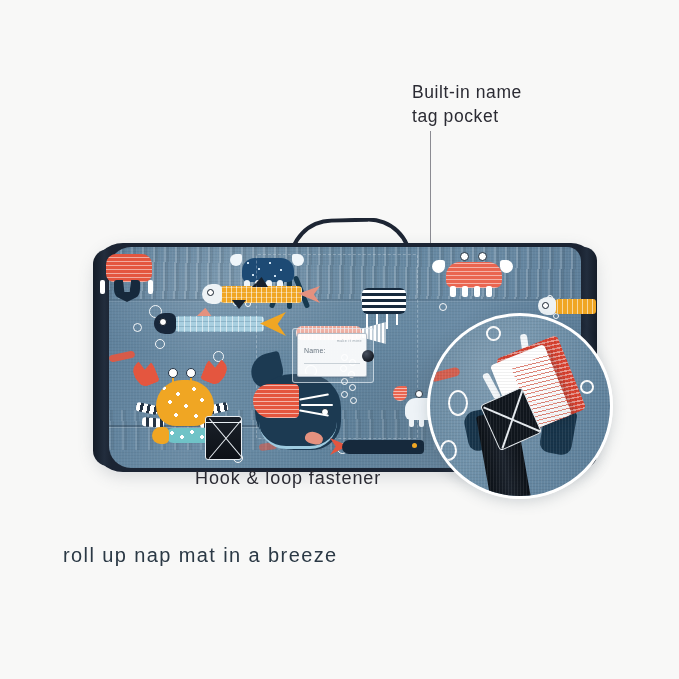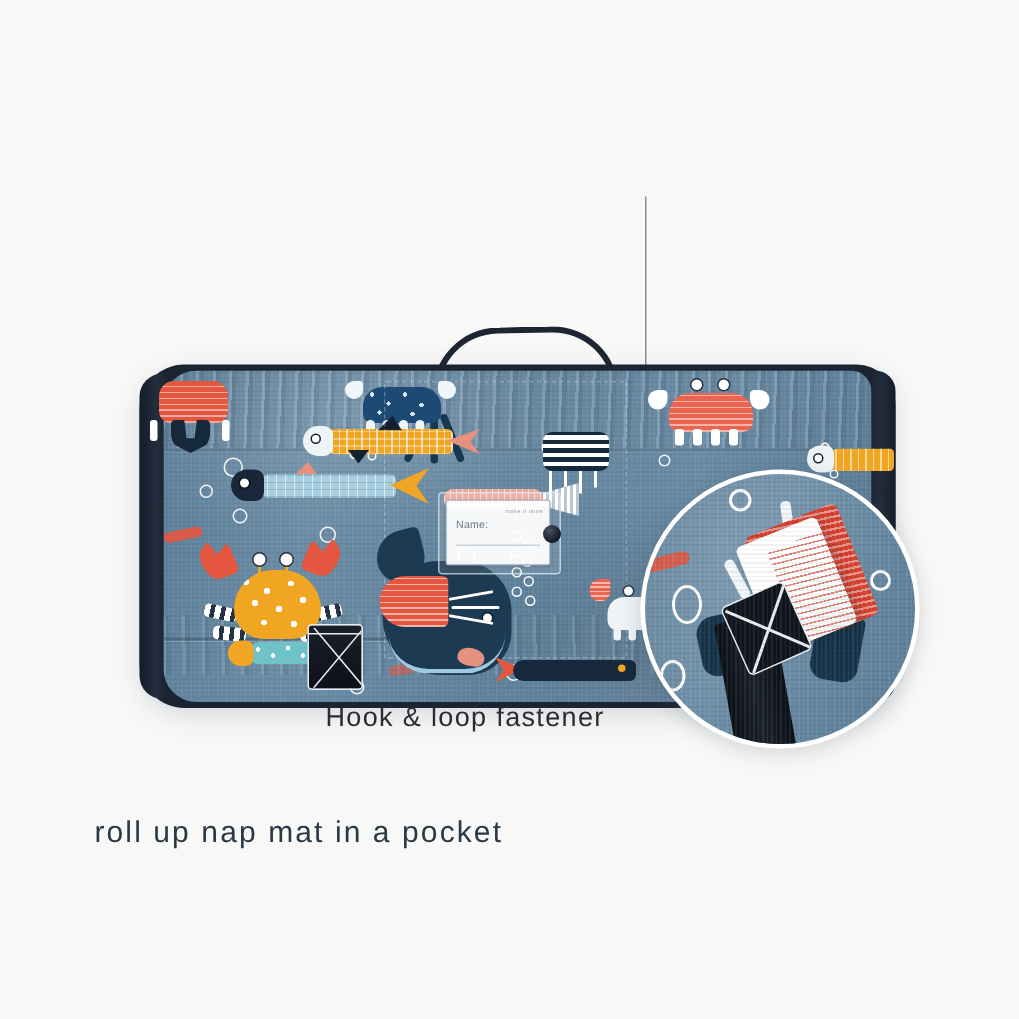--- a/index.html
+++ b/index.html
@@ -23,21 +23,21 @@
   .callout {
     position: absolute;
     color: #2b2b33;
     font-size: 17.5px;
     line-height: 1.38;
     letter-spacing: 0.6px;
     white-space: pre-line;
   }
   #callout-nametag { left: 412px; top: 80px; }
   #callout-hookloop {
-    left: 217px; top: 466px;
+    left: 195px; top: 466px;
     font-size: 18px;
     letter-spacing: 0.9px;
   }
   .leader-line {
     position: absolute;
     width: 1.4px;
     background: #8b8b92;
   }
   #leader-nametag { left: 430px; top: 131px; height: 116px; }
 
@@ -653,20 +653,22 @@
   }
   .inset-streak {
     position: absolute; height: 9px; border-radius: 5px; background: #e4563f; opacity: .85;
   }
 </style>
 </head>
 <body>
 
 <div id="canvas">
 
+  <div class="callout" id="callout-nametag">Built-in name
+tag pocket</div>
   <div class="leader-line" id="leader-nametag"></div>
 
   <div id="product">
 
     <div id="handle"></div>
 
     <div id="mat-shell">
       <div id="bind-left"></div>
       <div id="bind-right"></div>
 
@@ -891,16 +893,16 @@
       <div id="strap-tab">
         <div class="x1"></div>
         <div class="x2"></div>
       </div>
     </div>
   </div>
 
   <div class="callout" id="callout-hookloop">Hook &amp; loop fastener</div>
 
   <div id="headline-block">
-    <div id="subheadline">roll up nap mat in a pocket</div>
+    <div id="subheadline">roll up nap mat in a breeze</div>
   </div>
 
 </div>
 
 </body></html>

